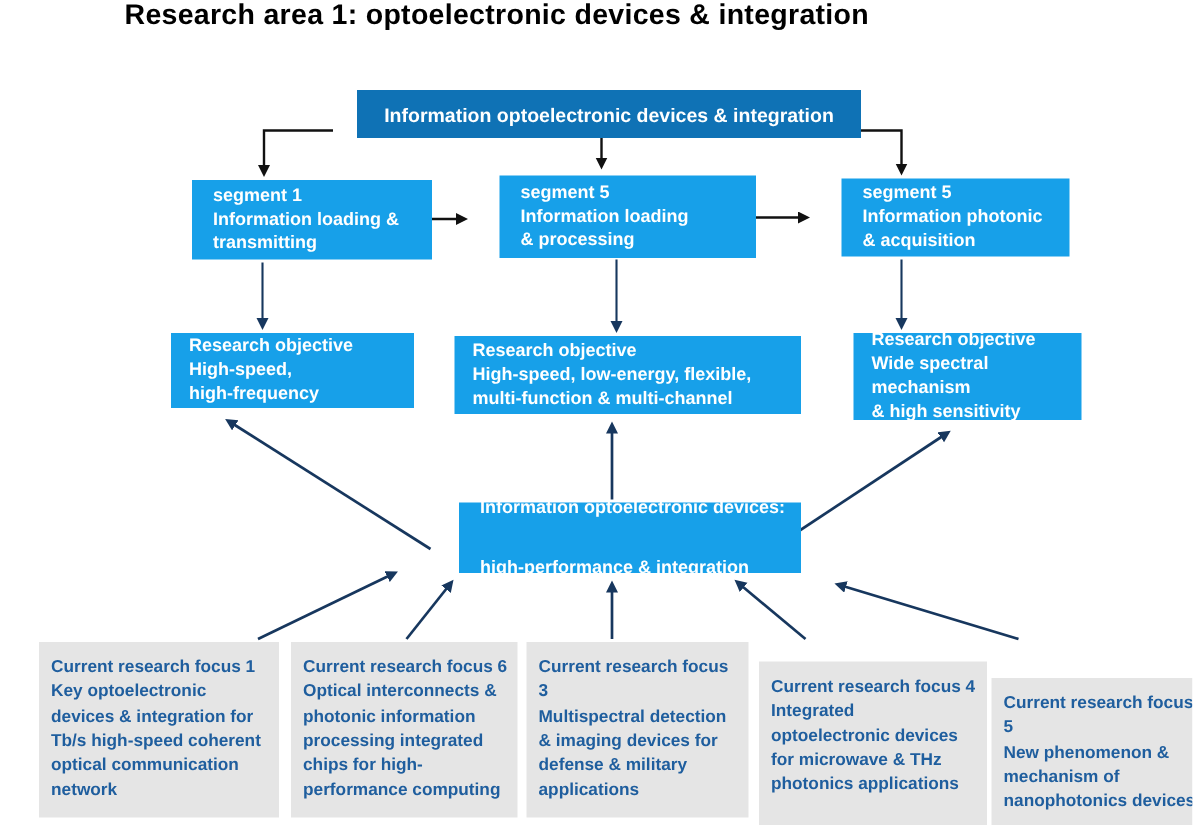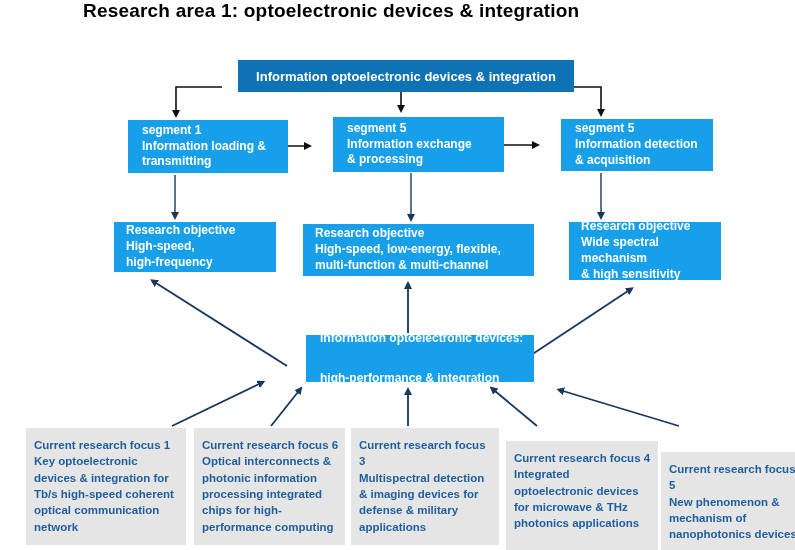--- a/index.html
+++ b/index.html
@@ -72,26 +72,26 @@
     <span>Information optoelectronic devices &amp; integration</span>
   </div>
 
   <div class="box node" style="left:112px;top:120px;width:160px;height:53px;">
     <div>segment 1</div>
     <div>Information loading &amp;</div>
     <div>transmitting</div>
   </div>
   <div class="box node" style="left:317px;top:117px;width:171px;height:55px;">
     <div>segment 5</div>
-    <div>Information exchange</div>
+    <div>Information loading</div>
     <div>&amp; processing</div>
   </div>
   <div class="box node" style="left:545px;top:119px;width:152px;height:52px;">
     <div>segment 5</div>
-    <div>Information detection</div>
+    <div>Information photonic</div>
     <div>&amp; acquisition</div>
   </div>
 
   <div class="box node obj" style="left:98px;top:222px;width:162px;height:50px;">
     <div>Research objective</div>
     <div>High-speed,</div>
     <div>high-frequency</div>
   </div>
   <div class="box node obj" style="left:287px;top:224px;width:231px;height:52px;">
     <div>Research objective</div>

